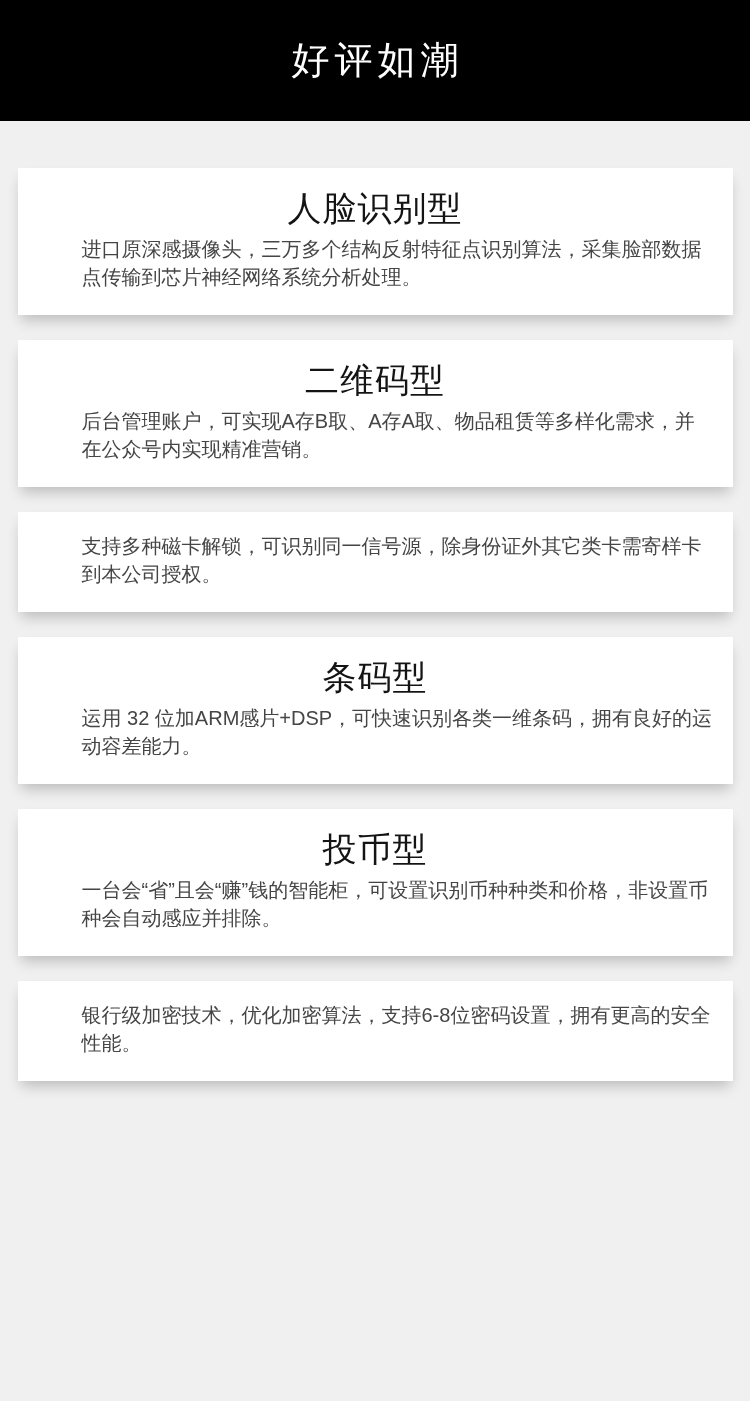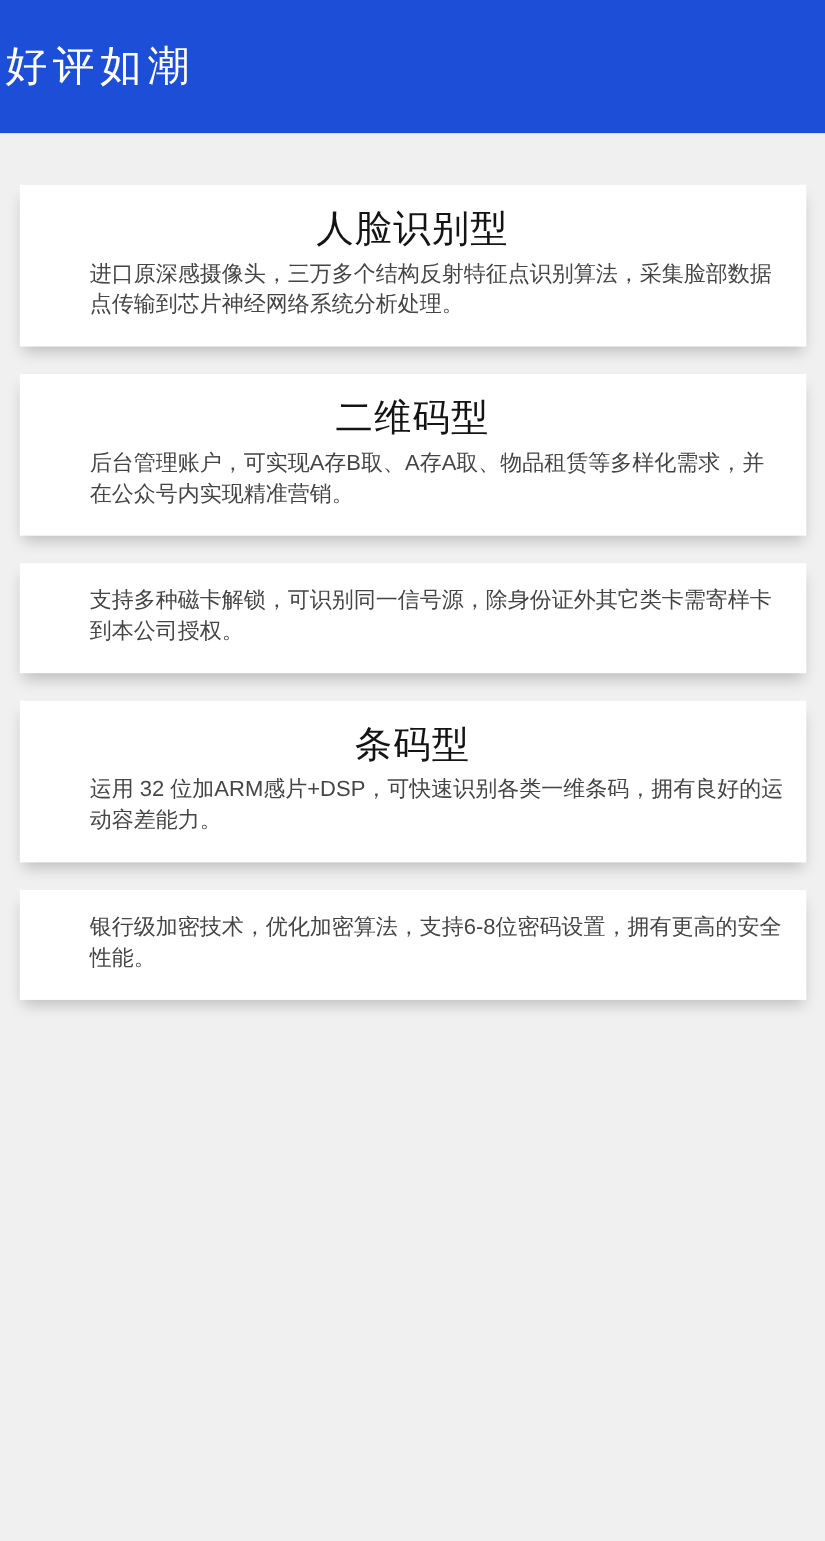--- a/index.html
+++ b/index.html
@@ -8,23 +8,24 @@
     font-family: "Liberation Sans", "DejaVu Sans", sans-serif;
   }
   body {
     height: 1401px;
     background: #f0f0f0;
     overflow: hidden;
   }
   .header {
     width: 750px;
     height: 121px;
-    background: #1d4ed8;
+    background: #000000;
     display: flex;
     align-items: center;
+    justify-content: center;
   }
   .header-title {
     color: #ffffff;
     font-size: 38px;
     font-weight: 400;
     letter-spacing: 5px;
     padding-left: 5px; 
   }
   .cards {
     padding-top: 47px;
@@ -74,18 +75,22 @@
 
   <section class="card">
     <p class="card-body">支持多种磁卡解锁，可识别同一信号源，除身份证外其它类卡需寄样卡到本公司授权。</p>
   </section>
 
   <section class="card">
     <h2 class="card-title">条码型</h2>
     <p class="card-body">运用 32 位加ARM感片+DSP，可快速识别各类一维条码，拥有良好的运动容差能力。</p>
   </section>
 
+  <section class="card">
+    <h2 class="card-title">投币型</h2>
+    <p class="card-body">一台会“省”且会“赚”钱的智能柜，可设置识别币种种类和价格，非设置币种会自动感应并排除。</p>
+  </section>
 
 
   <section class="card">
     <p class="card-body">银行级加密技术，优化加密算法，支持6-8位密码设置，拥有更高的安全性能。</p>
   </section>
 </main>
 
 </body></html>

